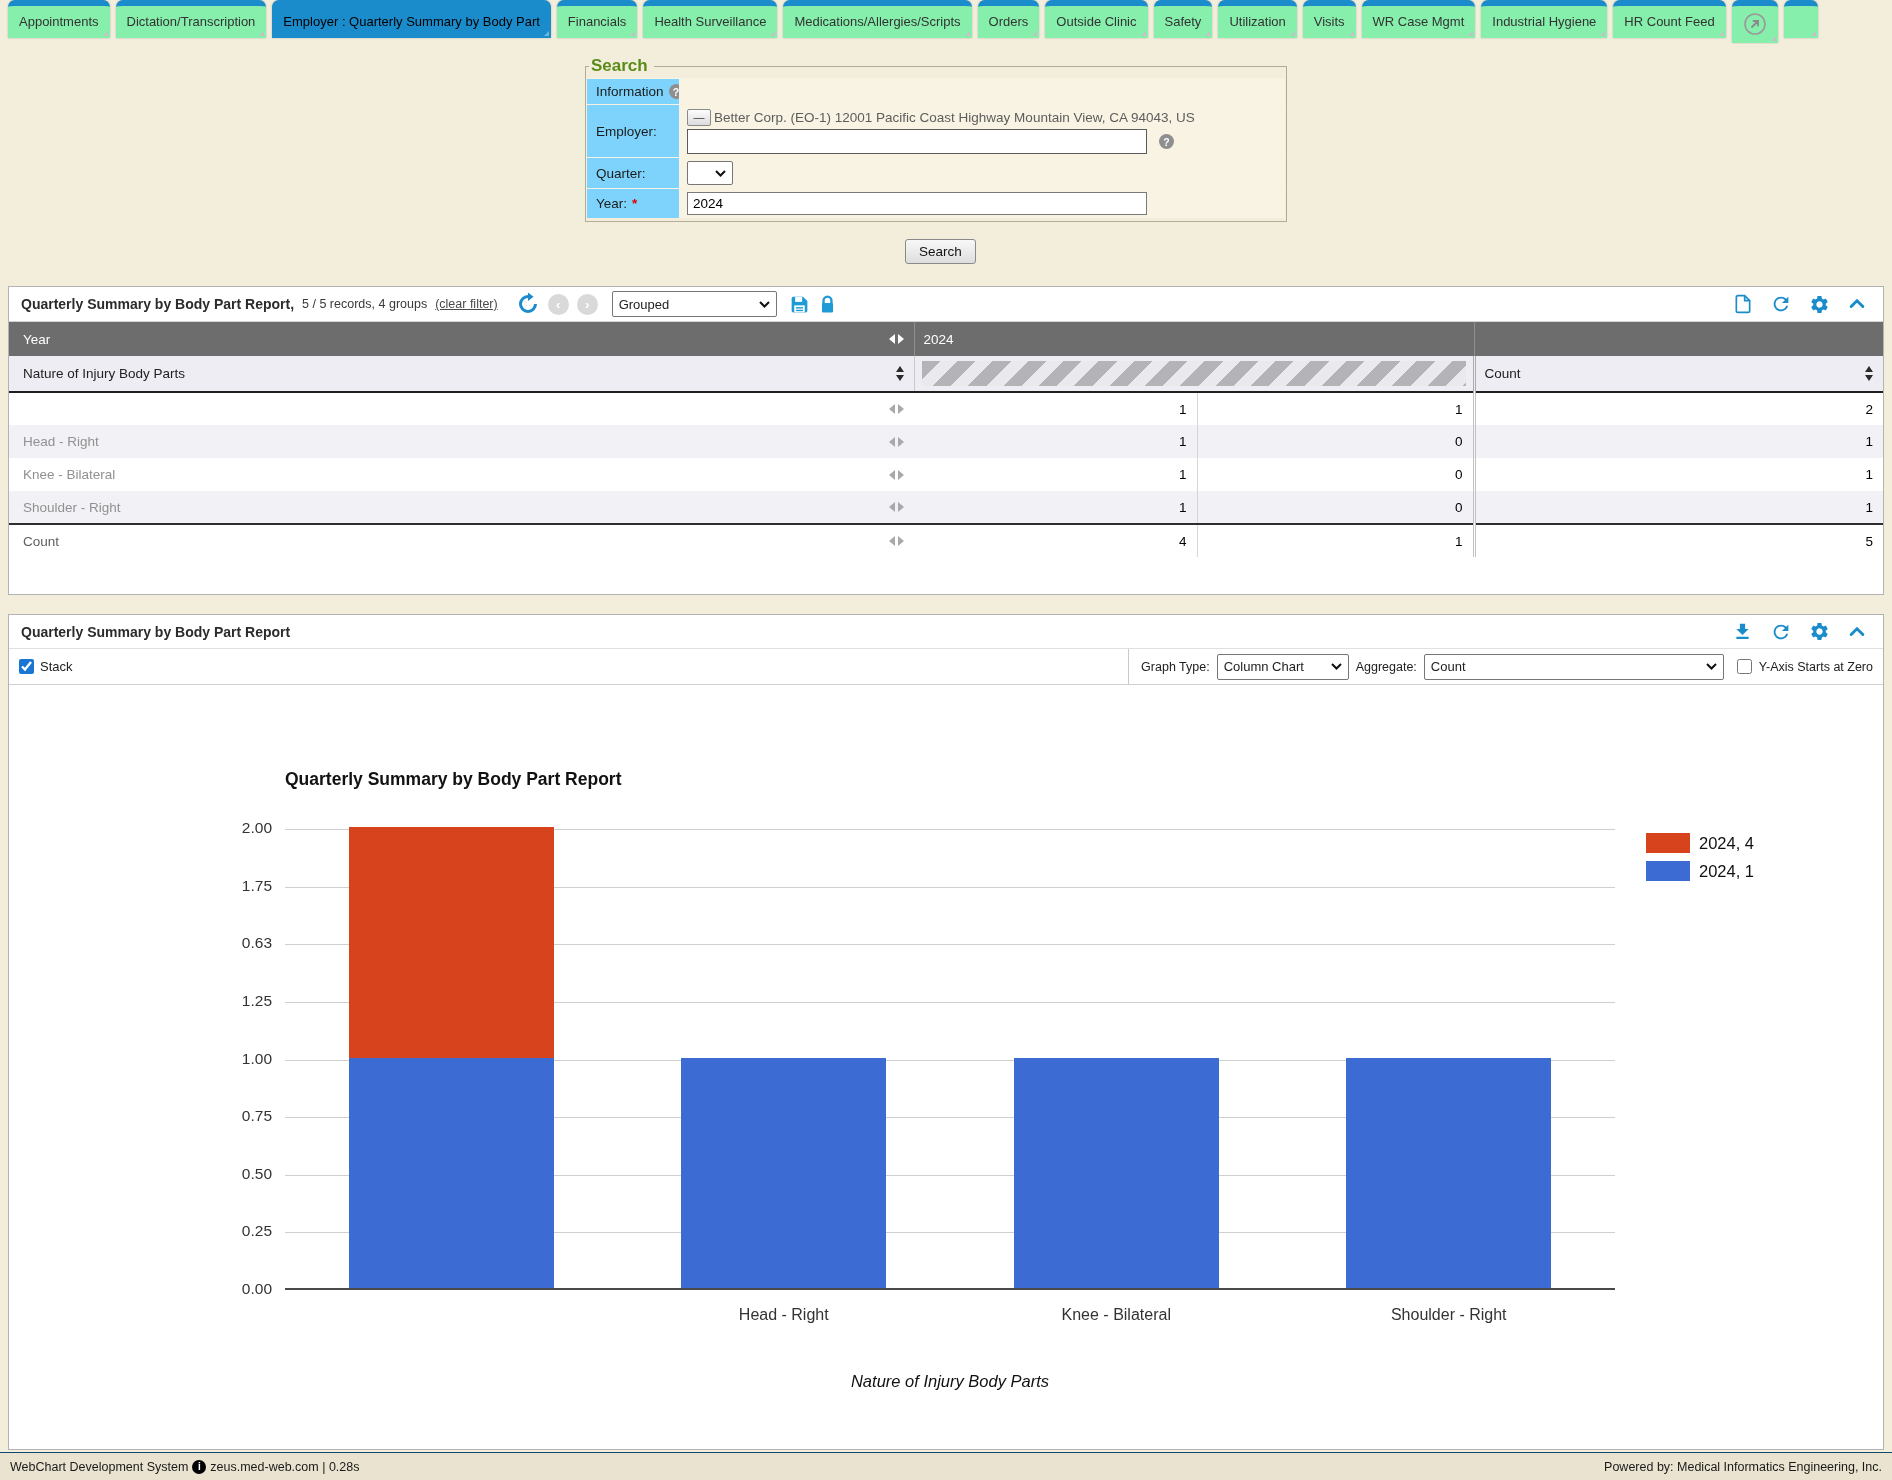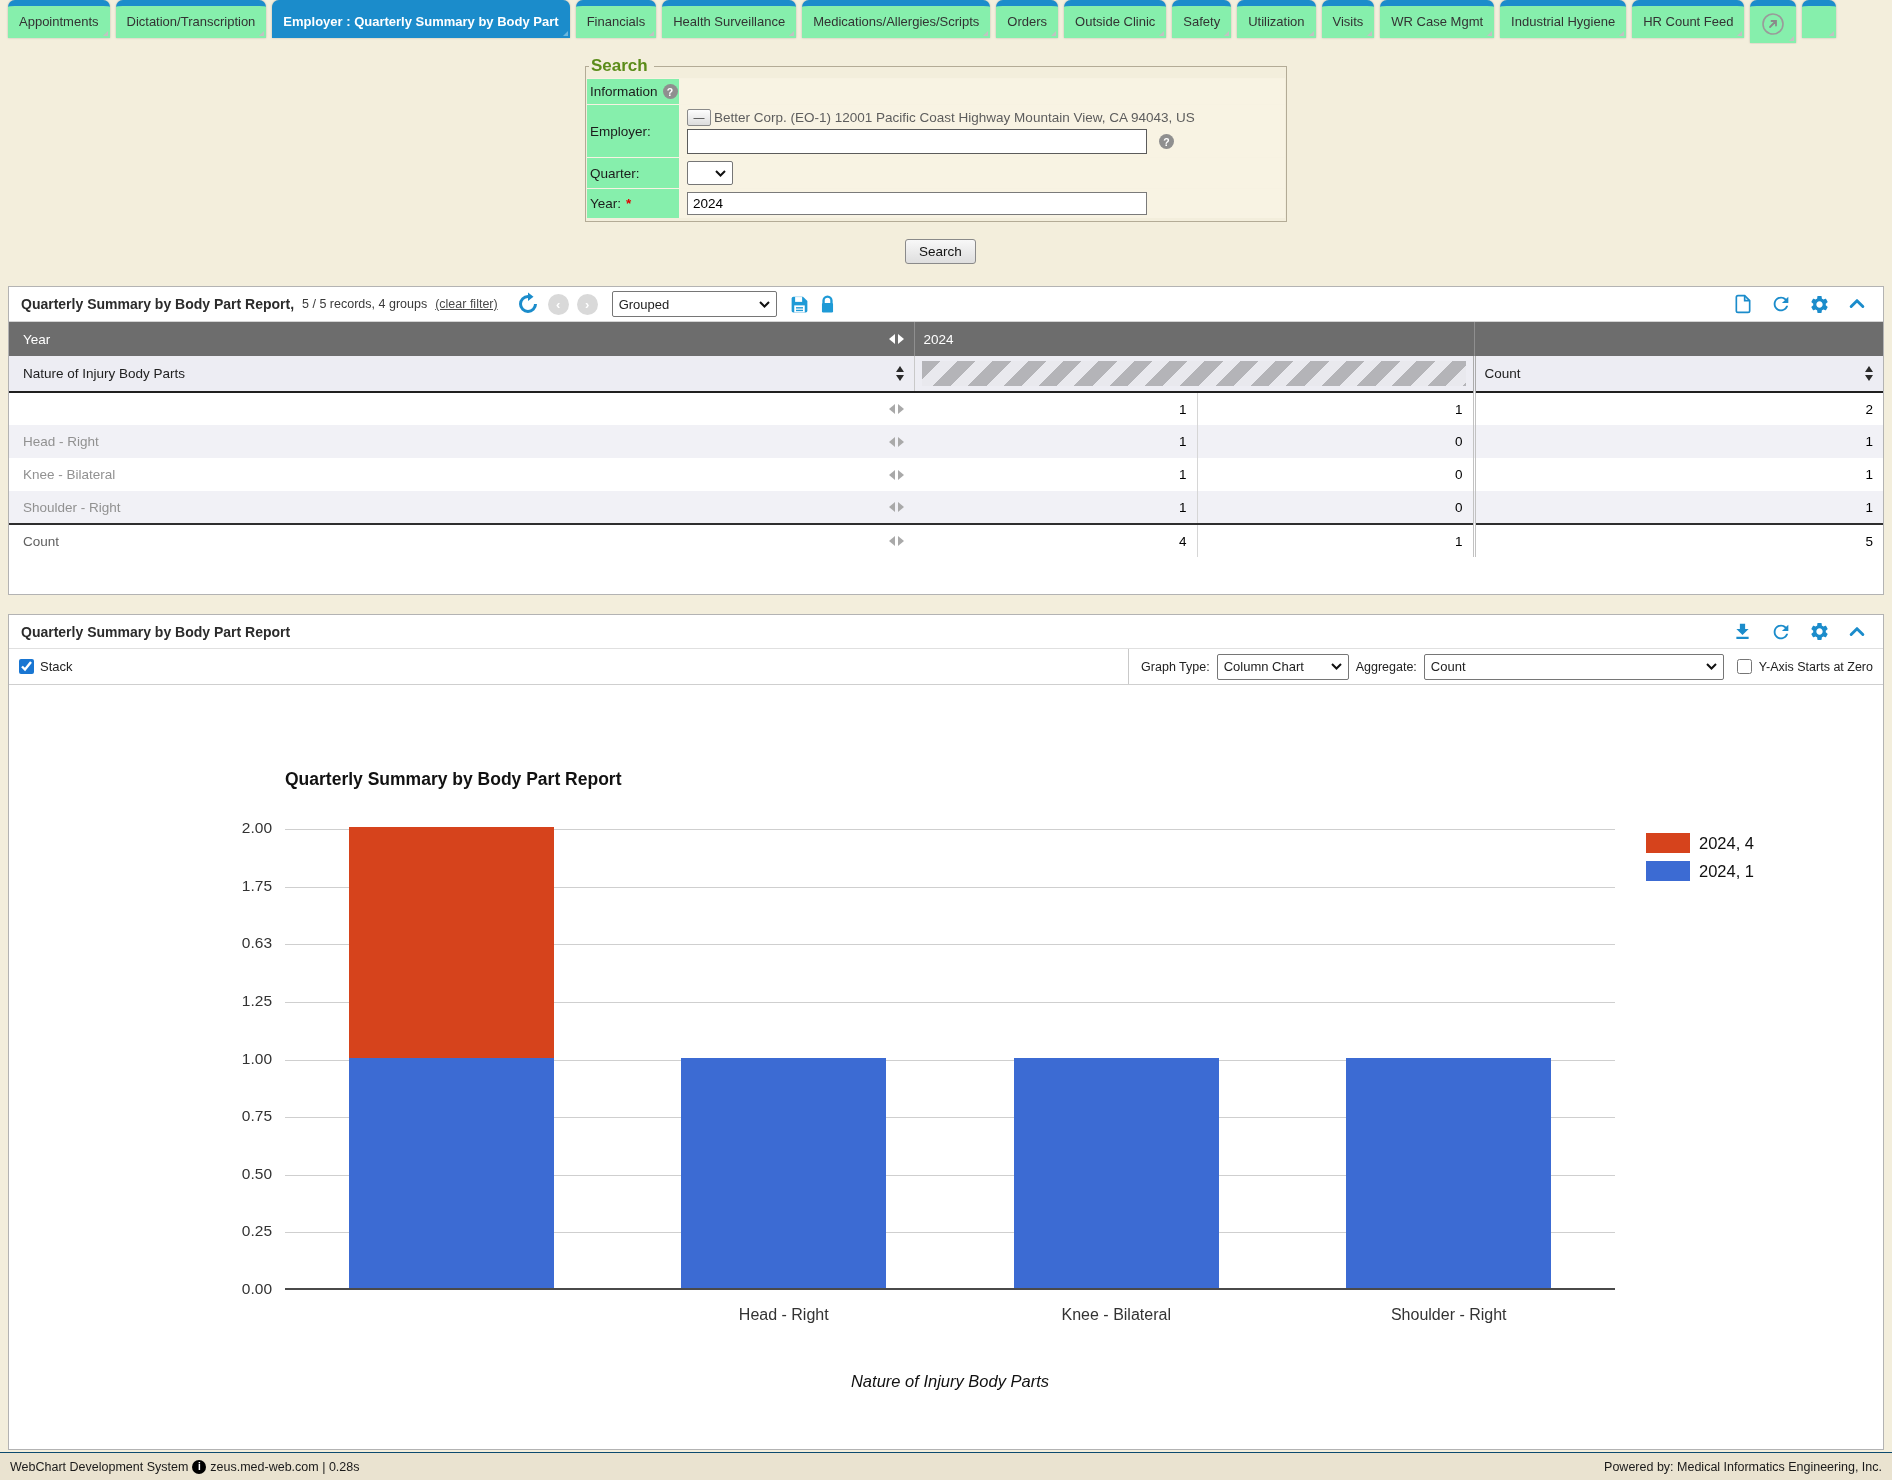--- a/index.html
+++ b/index.html
@@ -24,36 +24,36 @@
     border-top:6px solid #1b8ccb;
     border-radius:7px 7px 0 0;
     padding:8px 11px 9px; font-size:13px; white-space:nowrap;
     box-shadow:0 0 2px rgba(0,0,0,.25);
     position:relative; cursor:pointer;
   }
   .tab::after {
     content:''; position:absolute; right:2px; bottom:2px;
     border-left:5px solid transparent; border-bottom:5px solid #c2c2c2;
   }
-  .tab.active { background:#1b8ccb; color:#ffffff; font-weight:bold; }
+  .tab.active { background:#1b8ccb; color:#000000; font-weight:normal; }
   .tab.active::after { border-bottom-color:#6cb6dd; }
   .tab.icon-tab { padding:6px 11px 4px; }
   .tab.clip-tab { width:34px; }
 
   
   .search-fieldset {
     position:absolute; left:585px; top:56px; width:702px;
     border:1px solid #b3ab96; padding:2px 1px 3px;
   }
   .search-fieldset legend {
     color:#5b8c1a; font-weight:bold; font-size:17px; padding:0 6px 0 2px; margin-left:2px;
   }
   .frow { display:flex; align-items:stretch; border-top:1px solid #f7f2e2; }
   .flabel {
-    width:92px; flex:0 0 92px; background:#86efac; padding:5px 2px 5px 3px;
+    width:92px; flex:0 0 92px; background:#7dd3fc; padding:5px 2px 5px 9px;
     font-size:13.5px; color:#1c1c1c; display:flex; align-items:center; white-space:nowrap;text-align:right;
   }
   .fval { flex:1; background:#f8f3e3; padding:3px 8px; font-size:13.5px; }
   .req { color:#e00000; font-weight:bold; margin-left:5px; }
   .help-ic {
     display:inline-flex; align-items:center; justify-content:center;
     width:15px; height:15px; border-radius:50%; background:#8f8f8f; color:#fff;
     font-size:10.5px; font-weight:bold; margin-left:5px; flex:0 0 15px; cursor:pointer;
   }
   .emp-line1 { display:flex; align-items:center; margin:1px 0 3px; }

